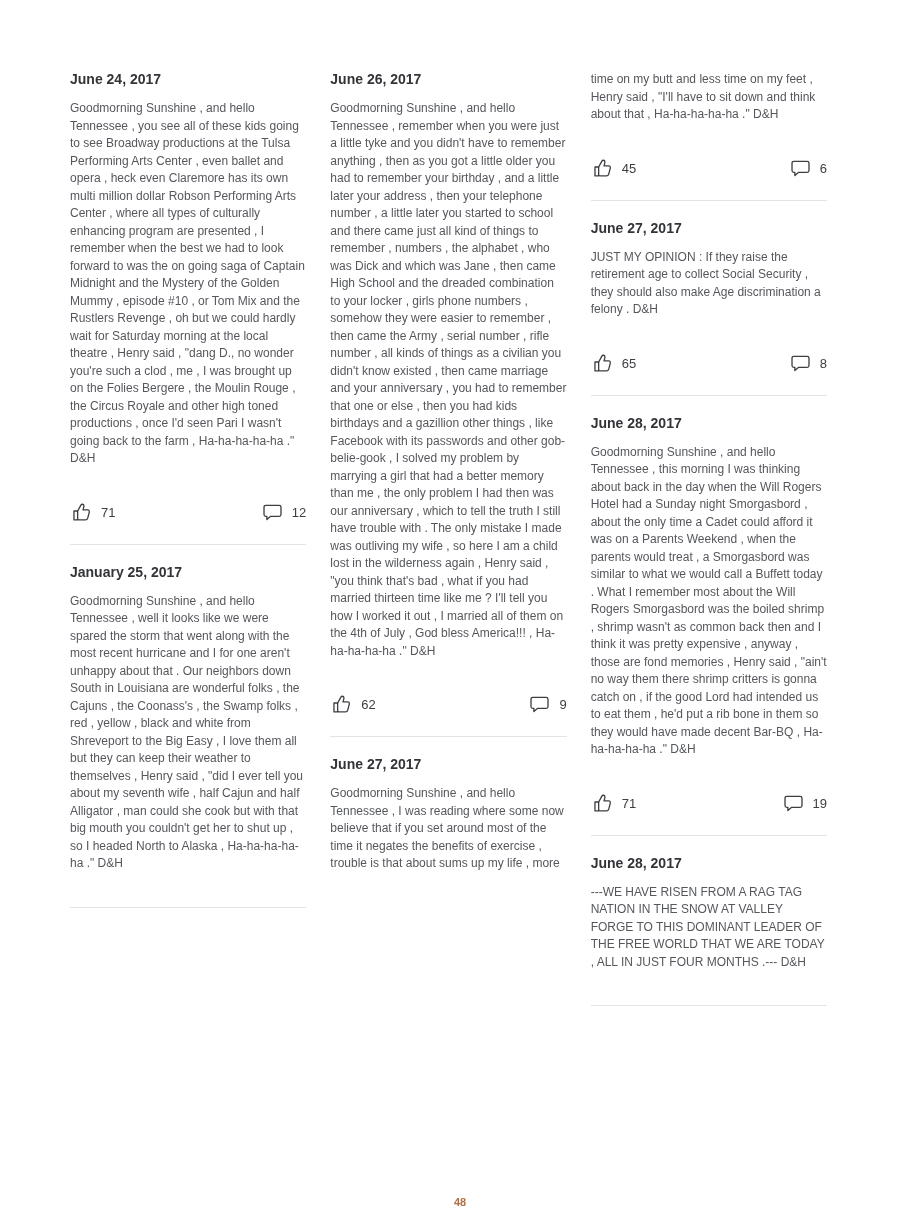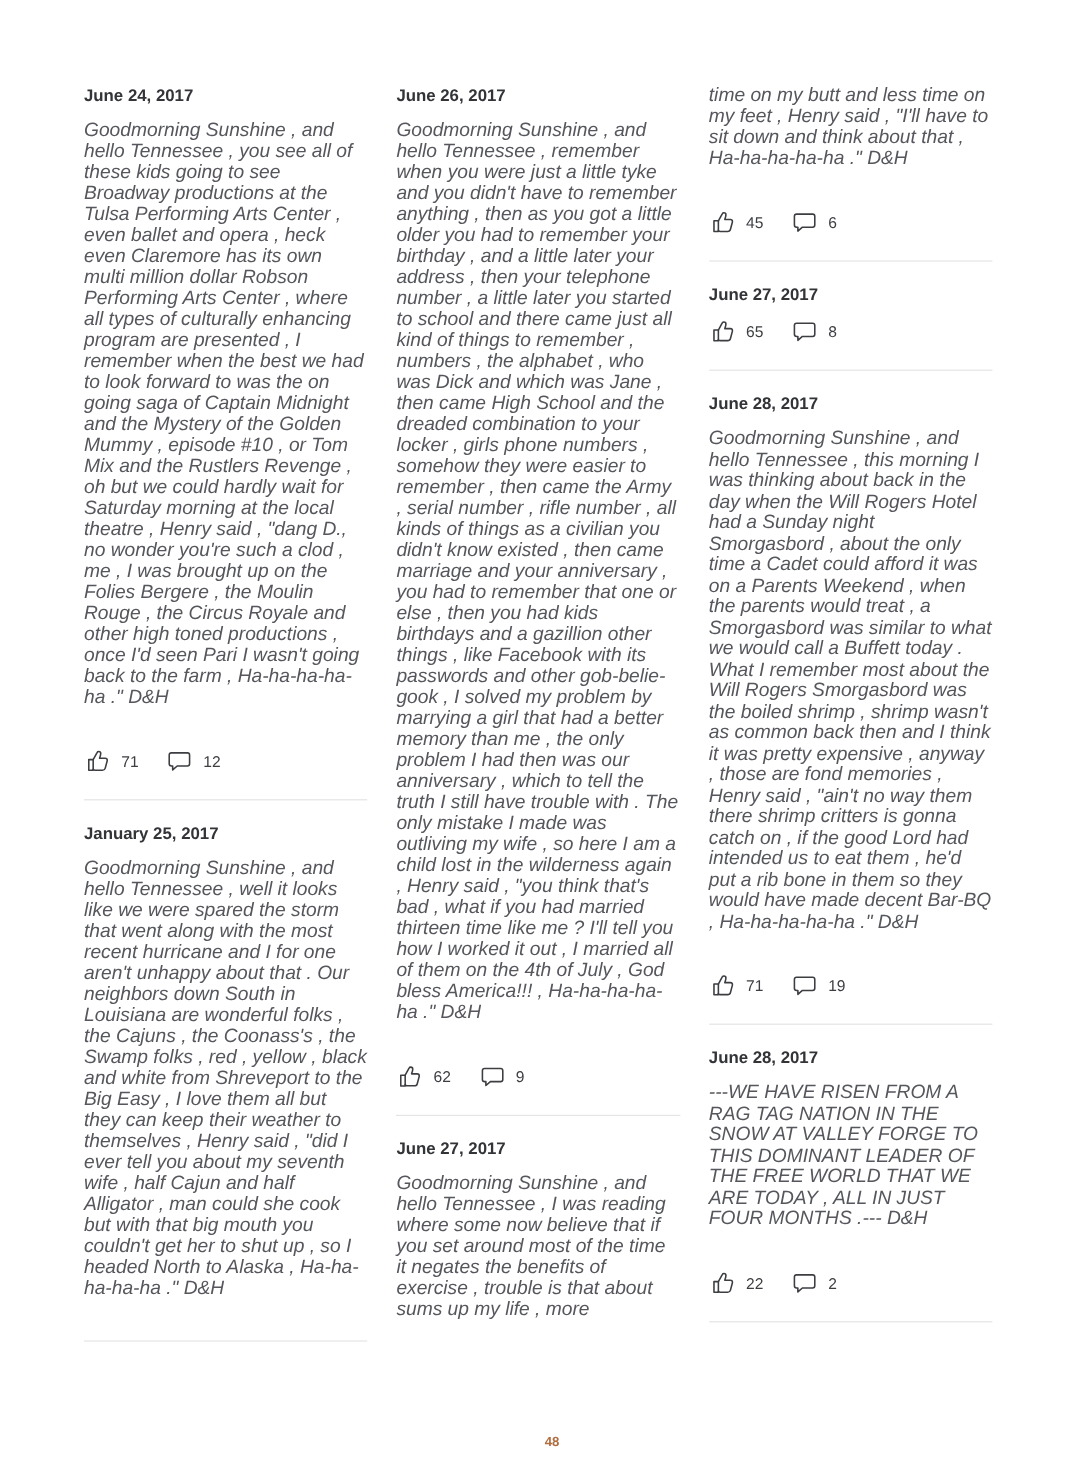--- a/index.html
+++ b/index.html
@@ -26,31 +26,30 @@
   }
   .col { flex: 1 1 0; min-width: 0; }
 
   .post-date {
     font-size: 14px;
     font-weight: bold;
     color: var(--heading_text, #323438);
     margin: 0 0 13px 0;
   }
   .post-body {
-    font-size: 16px;
+    font-size: 12px;
     line-height: 17.5px;
     color: var(--body_text, #55575c);
     margin: 0 0 34px 0;
-    font-style: italic;
   }
   .post-stats {
     display: flex;
-    justify-content: flex-start;
+    justify-content: space-between;
     align-items: center;
-    gap: 23px;
+    gap: 35px;
     margin: 0 0 21px 0;
   }
   .stat { display: flex; align-items: center; gap: 8px; }
   .icon { color: var(--icon_stroke, #3c3e42); display: inline-flex; }
   .icon svg { width: 23px; height: 21px; display: block; }
   .count { font-size: 13px; color: var(--count_text, #3c3e42); }
 
   .sep {
     border: 0;
     border-top: 1px solid var(--separator, #e4e4e4);
@@ -173,20 +172,21 @@
                 </svg>
               </span>
             <span class="count">6</span>
           </span>
         </div>
         <hr class="sep">
       </article>
 
       <article class="post">
         <h3 class="post-date">June 27, 2017</h3>
+        <p class="post-body">JUST MY OPINION : If they raise the retirement age to collect Social Security , they should also make Age discrimination a felony . D&amp;H</p>
         <div class="post-stats">
           <span class="stat">
             <span class="icon">
                 <svg>
                   <use href="#i-thumb"></use>
                 </svg>
               </span>
             <span class="count">65</span>
           </span>
           <span class="stat">
@@ -221,38 +221,20 @@
               </span>
             <span class="count">19</span>
           </span>
         </div>
         <hr class="sep">
       </article>
 
       <article class="post">
         <h3 class="post-date">June 28, 2017</h3>
         <p class="post-body">---WE HAVE RISEN FROM A RAG TAG NATION IN THE SNOW AT VALLEY FORGE TO THIS DOMINANT LEADER OF THE FREE WORLD THAT WE ARE TODAY , ALL IN JUST FOUR MONTHS .--- D&amp;H</p>
-        <div class="post-stats">
-          <span class="stat">
-            <span class="icon">
-                <svg>
-                  <use href="#i-thumb"></use>
-                </svg>
-              </span>
-            <span class="count">22</span>
-          </span>
-          <span class="stat">
-            <span class="icon">
-                <svg>
-                  <use href="#i-bubble"></use>
-                </svg>
-              </span>
-            <span class="count">2</span>
-          </span>
-        </div>
         <hr class="sep">
       </article>
 
     </div>
 
   </div>
 
   <div class="page-number">48</div>
 </div>
 

